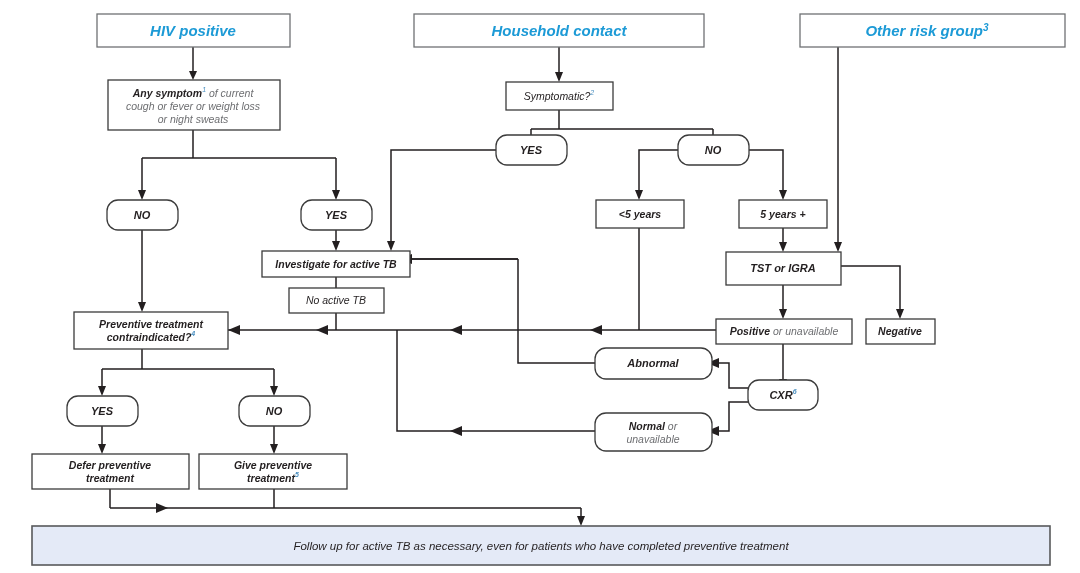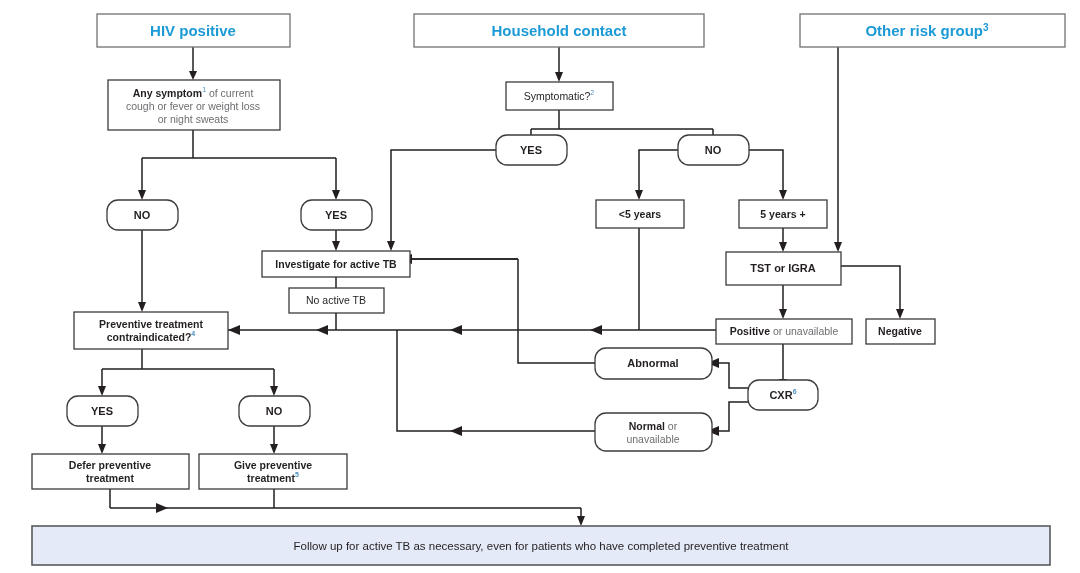--- a/index.html
+++ b/index.html
@@ -10,20 +10,21 @@
   body {
     width: 1080px;
     height: 573px;
     font-family: "Liberation Sans", sans-serif;
     overflow: hidden;
   }
   #chart-root {
     position: relative;
     width: 1080px;
     height: 573px;
+    font-style: italic;
   }
   svg.flow-canvas {
     position: absolute;
     inset: 0;
     width: 1080px;
     height: 573px;
   }
   .node-text {
     font-family: "Liberation Sans", sans-serif;
     fill: #231f20;

